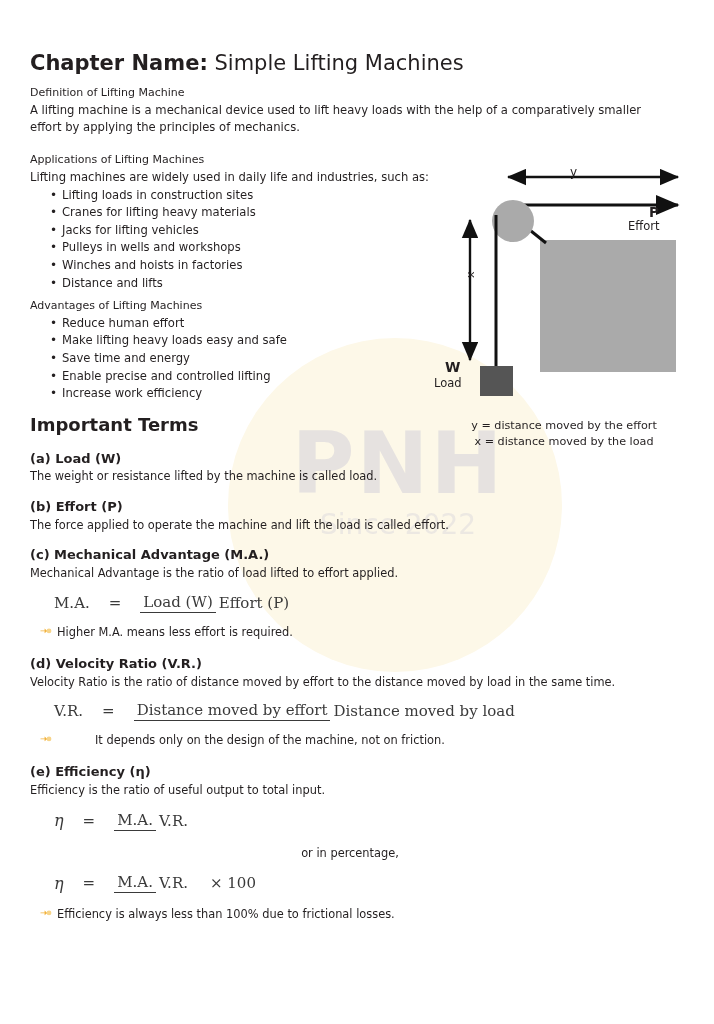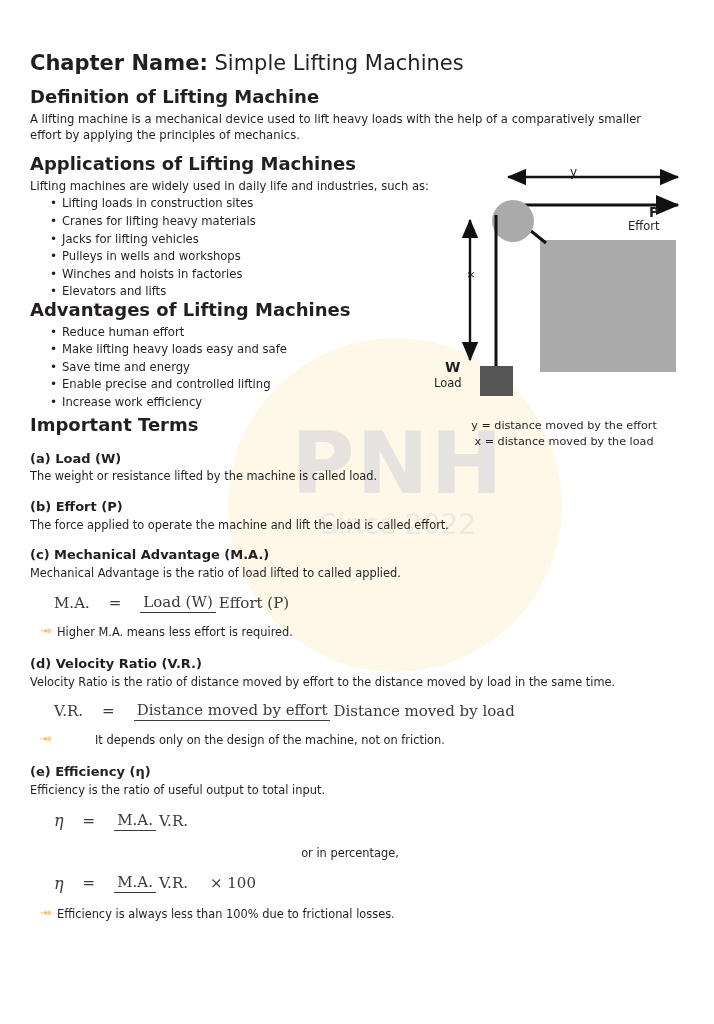--- a/index.html
+++ b/index.html
@@ -74,22 +74,22 @@
     font-size: 21px;
     font-weight: normal;
     letter-spacing: 0px;
     z-index: 4;
     white-space: nowrap;
   }
   h1#chapter-title .lbl { font-weight: bold; }
   h1#chapter-title .val { font-weight: normal; }
 
   .sec-head {
-    font-size: 18px;
-    font-weight: bold;
+    font-size: 11px;
+    font-weight: normal;
     margin: 0 0 2px 0;
     line-height: 1.25;
   }
   .para {
     font-size: 11.6px;
     line-height: 1.45;
     margin: 0;
   }
   ul.bullets {
     margin: 1px 0 0 0;
@@ -234,21 +234,21 @@
 
   <div class="content-col" style="top:153px;">
     <div class="sec-head">Applications of Lifting Machines</div>
     <p class="para">Lifting machines are widely used in daily life and industries, such as:</p>
     <ul class="bullets">
       <li>Lifting loads in construction sites</li>
       <li>Cranes for lifting heavy materials</li>
       <li>Jacks for lifting vehicles</li>
       <li>Pulleys in wells and workshops</li>
       <li>Winches and hoists in factories</li>
-      <li>Elevators and lifts</li>
+      <li>Distance and lifts</li>
     </ul>
   </div>
 
   <div class="content-col" style="top:299px;">
     <div class="sec-head">Advantages of Lifting Machines</div>
     <ul class="bullets">
       <li>Reduce human effort</li>
       <li>Make lifting heavy loads easy and safe</li>
       <li>Save time and energy</li>
       <li>Enable precise and controlled lifting</li>
@@ -264,21 +264,21 @@
       <p class="term-body">The weight or resistance lifted by the machine is called load.</p>
     </div>
 
     <div class="block" style="margin-top:14px;">
       <div class="term-head">(b) Effort (P)</div>
       <p class="term-body">The force applied to operate the machine and lift the load is called effort.</p>
     </div>
 
     <div class="block" style="margin-top:14px;">
       <div class="term-head">(c) Mechanical Advantage (M.A.)</div>
-      <p class="term-body">Mechanical Advantage is the ratio of load lifted to called applied.</p>
+      <p class="term-body">Mechanical Advantage is the ratio of load lifted to effort applied.</p>
       <div class="math" style="margin-top:11px; margin-left:24px;">
         <span class="lhs">M.A.</span>
         <span class="eq">=</span>
         <span class="frac">
           <span class="num">Load (W)</span>
           <span class="den">Effort (P)</span>
         </span>
       </div>
       <div class="note" style="margin-top:12px; margin-left:10px;">
         <span class="hand">

